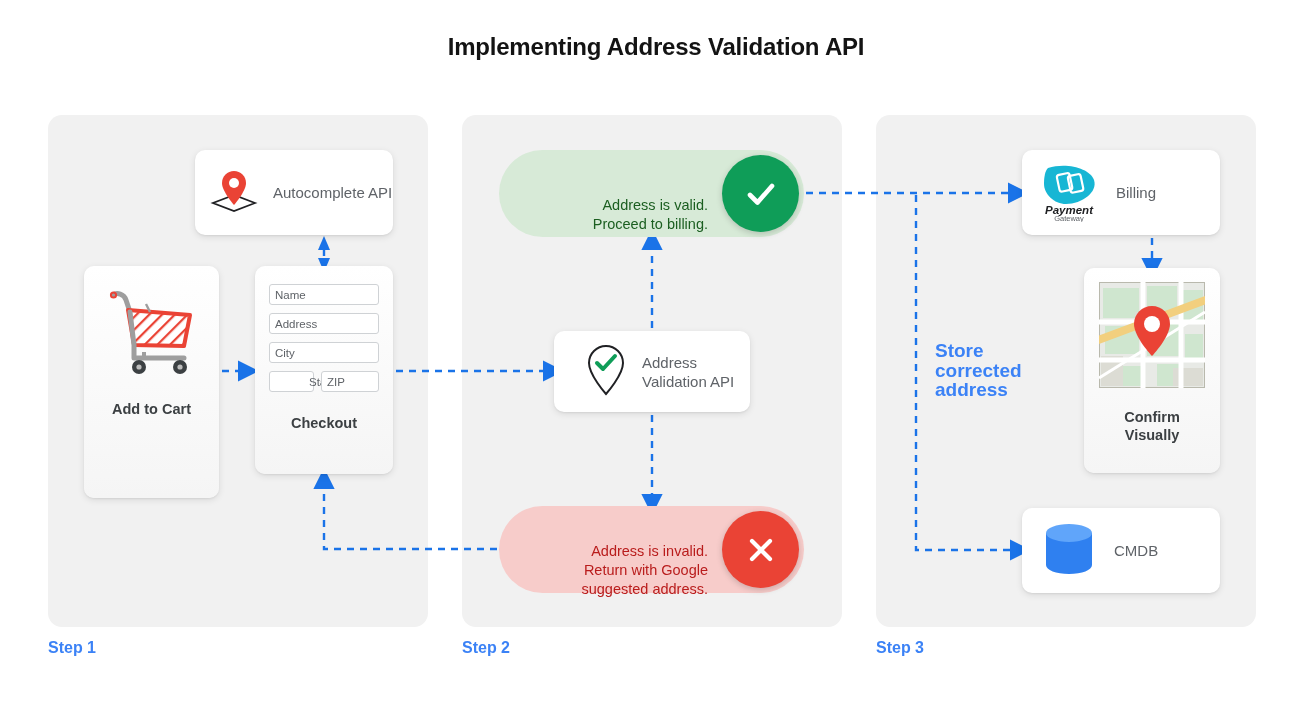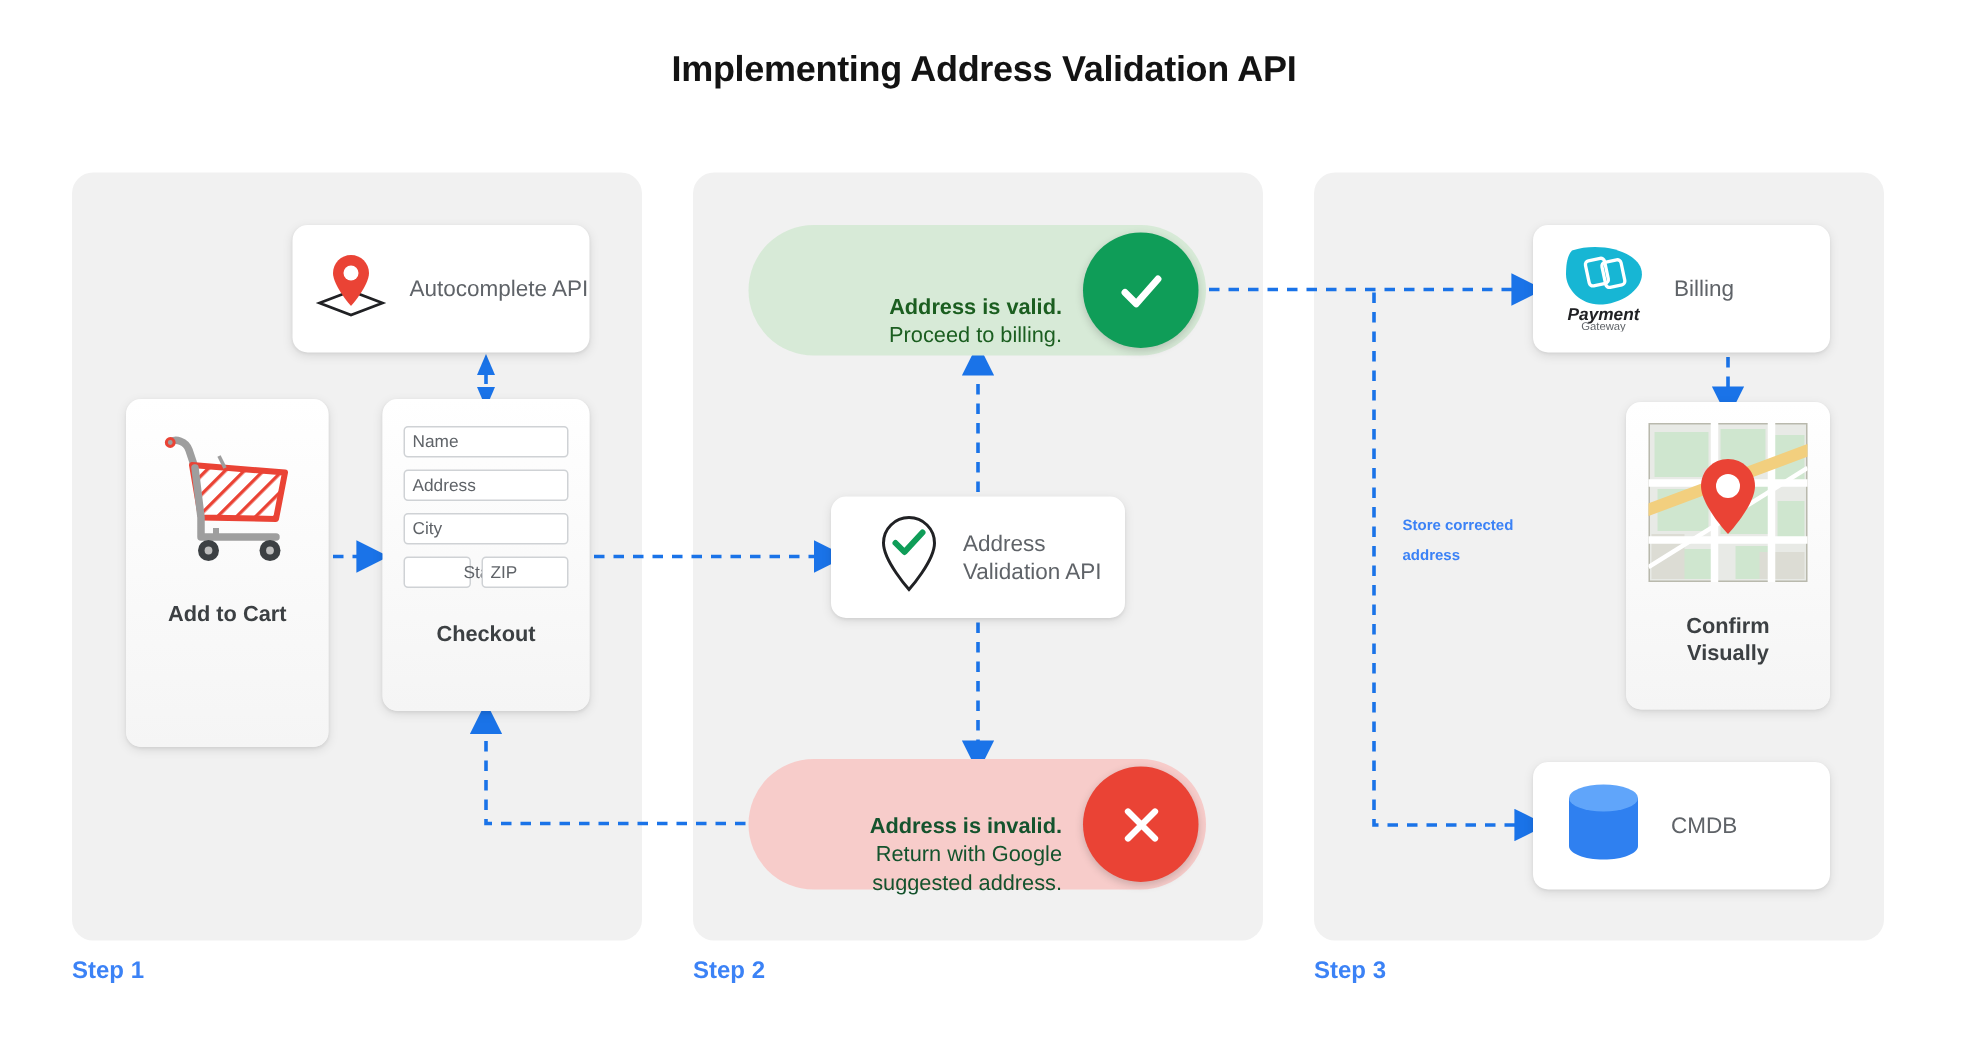--- a/index.html
+++ b/index.html
@@ -100,24 +100,24 @@
   }
   #pill-valid {
     left: 499px; top: 150px; width: 305px; height: 87px;
     background: #d7ead7;
   }
   #pill-invalid {
     left: 499px; top: 506px; width: 305px; height: 87px;
     background: #f7ccca;
   }
   .pill-text { text-align: right; padding-right: 14px; }
-  .pill-text .t-strong { font-size: 14.5px; font-weight: bold; line-height: 19px; margin-top: 42px; }
+  .pill-text .t-strong { font-size: 14.5px; font-weight: normal; line-height: 19px; margin-top: 42px; }
   .pill-text .t-normal { font-size: 14.5px; line-height: 19px; }
   #pill-valid .pill-text { color: #1b5e20; }
-  #pill-invalid .pill-text { color: #14532d; }
+  #pill-invalid .pill-text { color: #b91c1c; }
 
   .status-circle {
     width: 77px; height: 77px; border-radius: 50%;
     display: flex; align-items: center; justify-content: center;
     margin-right: 5px;
     box-shadow: 0 2px 6px rgba(0,0,0,0.18);
     flex: none;
   }
   #circle-valid   { background: #0f9d58; }
   #circle-invalid { background: #ea4335; }
@@ -145,21 +145,21 @@
   #card-cmdb {
     left: 1022px; top: 508px; width: 198px; height: 85px;
     display: flex; align-items: center; padding-left: 20px;
   }
   #card-cmdb .card-text { margin-left: 18px; }
 
   .store-note {
     position: absolute;
     left: 935px; top: 341px;
     width: 90px;
-    font-size: 10px; font-weight: bold; color: #3b82f6;
+    font-size: 19px; font-weight: bold; color: #3b82f6;
     line-height: 19.5px;
   }
 
   
   #connectors {
     position: absolute; left: 0; top: 0;
     width: 1312px; height: 704px;
     pointer-events: none;
   }
 </style>

